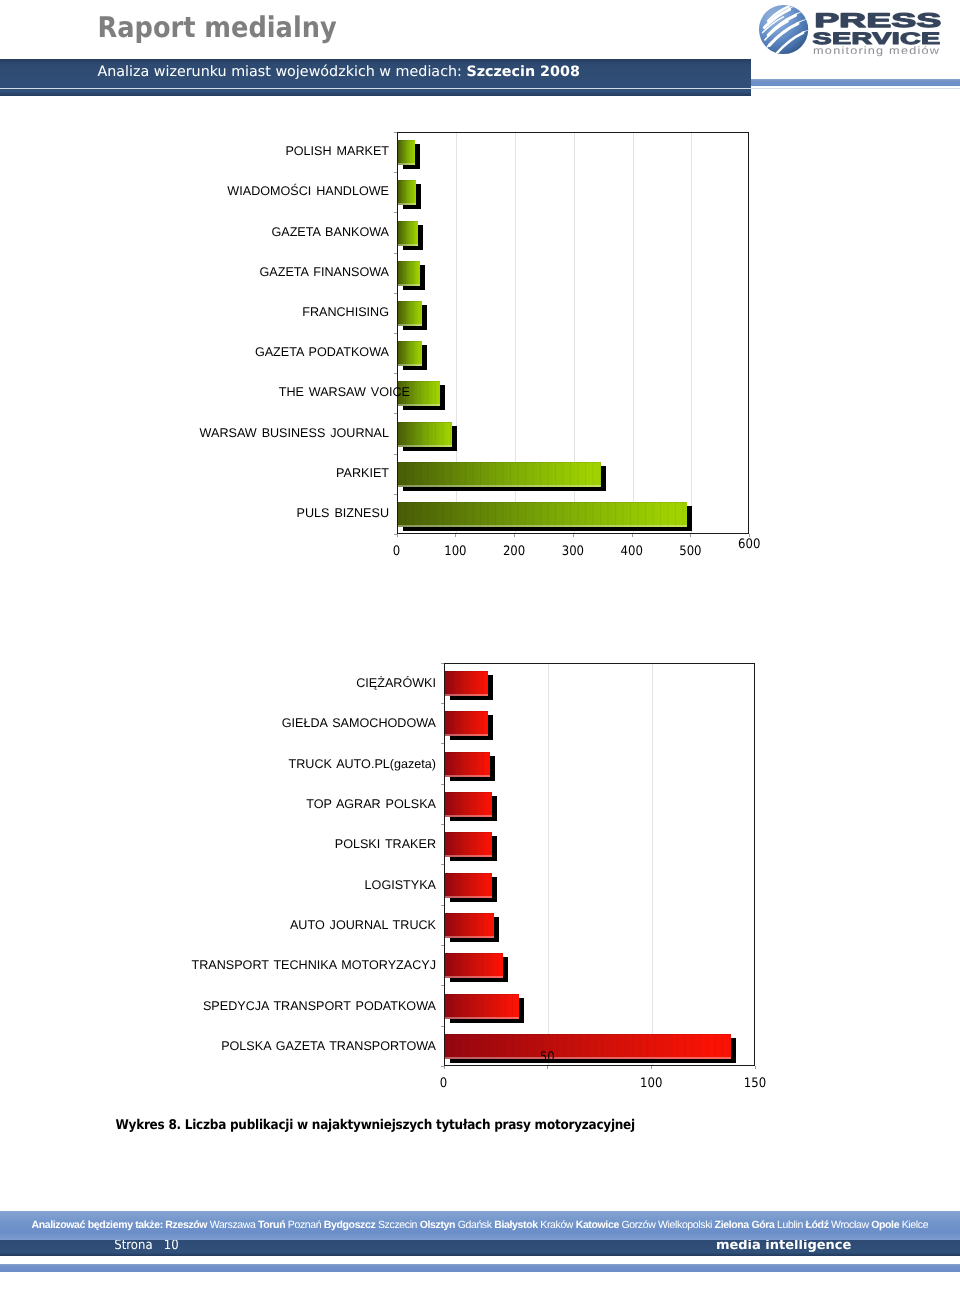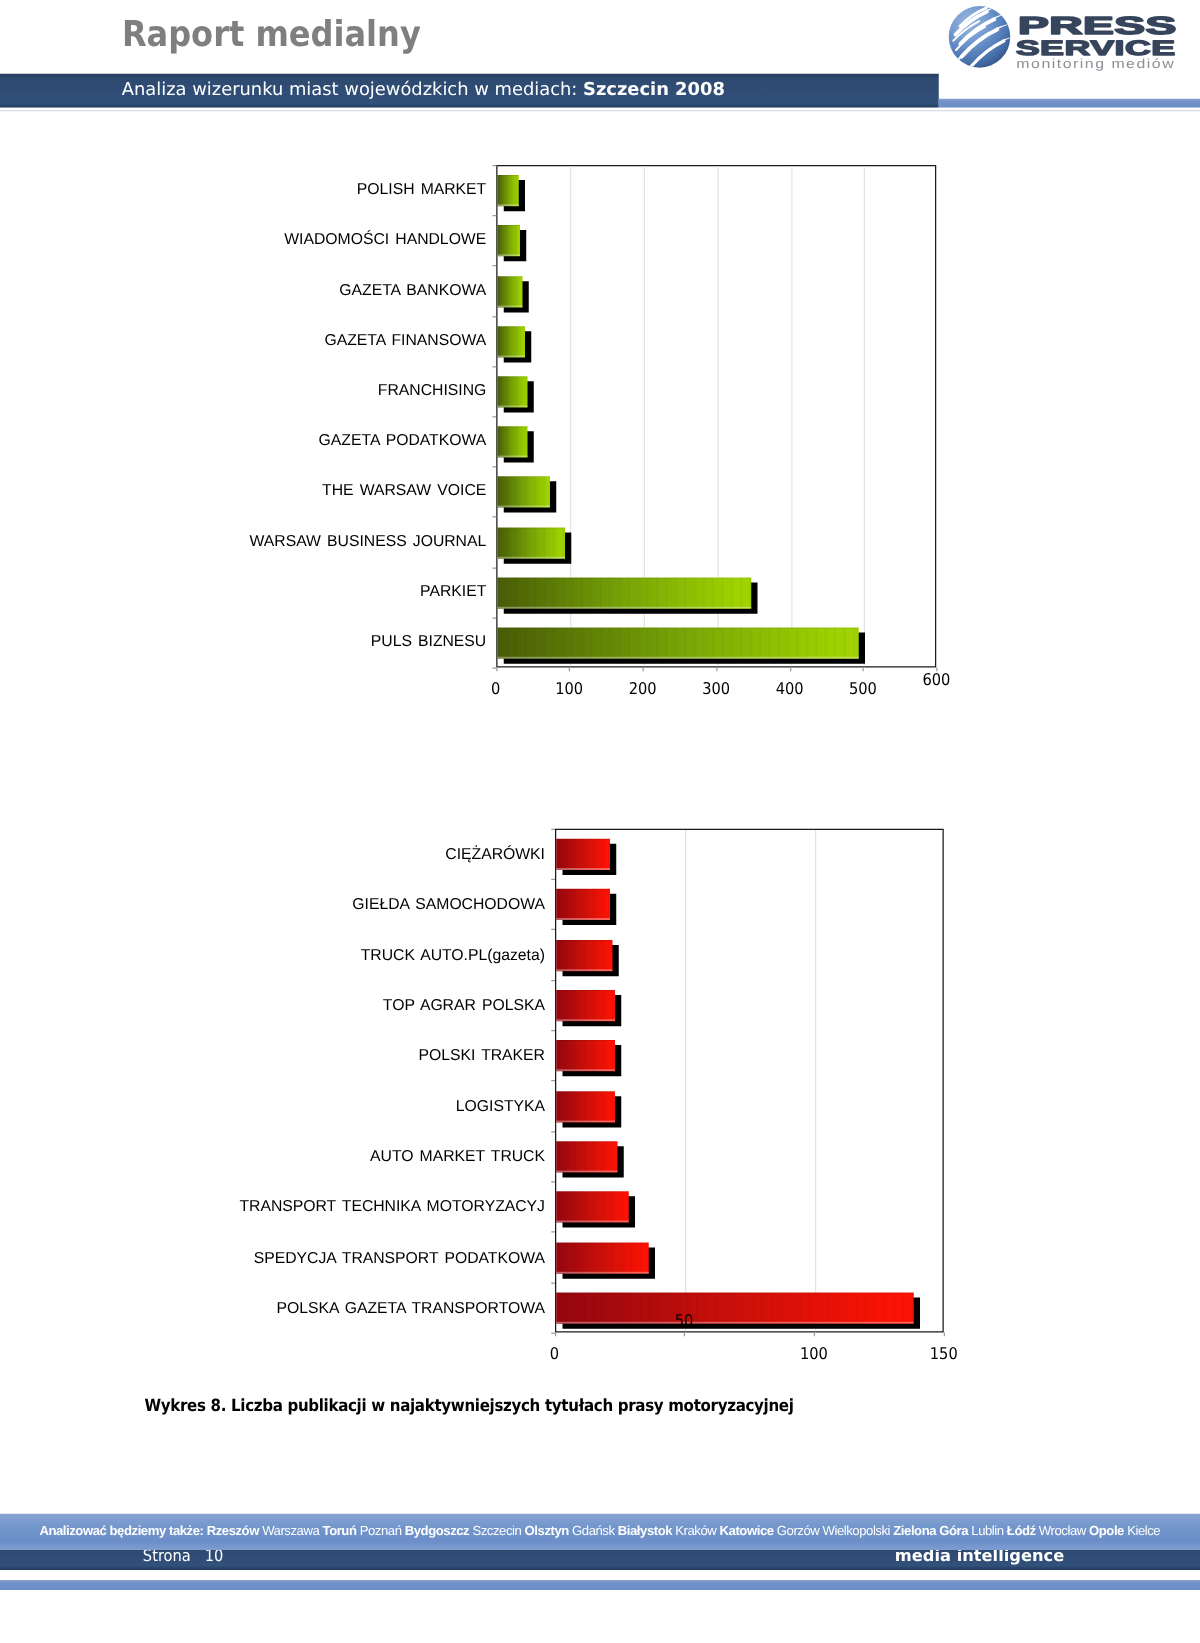--- a/index.html
+++ b/index.html
@@ -6,21 +6,21 @@
   html,body{margin:0;padding:0;}
   body{width:960px;height:1314px;background:#ffffff;
        font-family:"Liberation Sans",sans-serif;position:relative;overflow:hidden;
        -webkit-font-smoothing:antialiased;text-rendering:geometricPrecision;}
   .page{position:absolute;left:0;top:0;width:960px;height:1314px;}
 
   
   .hdr-title{position:absolute;left:97.5px;top:11.5px;font-size:28.5px;font-weight:bold;
              font-family:"DejaVu Sans",sans-serif;font-stretch:condensed;
              color:#7f7f7f;line-height:32px;white-space:nowrap;}
-  .hdr-bar{position:absolute;left:0;top:59px;width:751px;height:27px;
+  .hdr-bar{position:absolute;left:0;top:59px;width:751px;height:37px;
            background:linear-gradient(to bottom,#253d5e 0%,#2e4a70 14%,#31507a 88%,#223a5c 100%);}
   .hdr-bar-inner{position:absolute;left:97.4px;top:3.6px;font-size:14.3px;color:#ffffff;
                  font-family:"DejaVu Sans",sans-serif;line-height:19px;white-space:nowrap;}
   .hdr-bar-inner b{font-weight:bold;}
   .hdr-rule{position:absolute;left:751px;top:79px;width:209px;height:7px;
             background:linear-gradient(to bottom,#8aa3cc 0%,#7291c8 30%,#6b8ec9 100%);}
 
   
   .hdr-hairline{position:absolute;left:0;top:88px;width:960px;height:1px;background:#d5dce8;}
   .logo{position:absolute;left:755px;top:0px;width:208px;height:58px;}
@@ -157,21 +157,21 @@
     <div class="bar-wrap" style="left:397.6px;top:501.9px;width:294.7px;height:29.2px;">
       <div class="bar-shadow" style="left:5.0px;top:4.2px;width:289.7px;height:25.0px;"></div>
       <div class="bar" style="width:289.7px;height:25.0px;background:linear-gradient(to bottom,rgba(0,0,0,0.13) 0px,rgba(0,0,0,0) 1.2px,rgba(0,0,0,0) 23.4px,rgba(255,255,255,0.35) 23.4px),repeating-linear-gradient(to right,rgba(0,0,0,0.05) 0px,rgba(0,0,0,0.0) 1px,rgba(0,0,0,0.0) 6.5px,rgba(0,0,0,0.05) 7.5px),linear-gradient(to right,#485c06 0%,#79a606 52%,#9fd200 94%,#9fd200 100%);"></div>
     </div>
     <div class="cat-label" style="right:571.0px;top:144.1px;">POLISH MARKET</div>
     <div class="cat-label" style="right:571.0px;top:184.3px;">WIADOMOŚCI HANDLOWE</div>
     <div class="cat-label" style="right:571.0px;top:224.5px;">GAZETA BANKOWA</div>
     <div class="cat-label" style="right:571.0px;top:264.7px;">GAZETA FINANSOWA</div>
     <div class="cat-label" style="right:571.0px;top:304.9px;">FRANCHISING</div>
     <div class="cat-label" style="right:571.0px;top:345.1px;">GAZETA PODATKOWA</div>
-    <div class="cat-label" style="right:571.0px;top:385.3px;">THE WARSAW VOICE</div>
+    <div class="cat-label" style="right:550px;top:385.3px;">THE WARSAW VOICE</div>
     <div class="cat-label" style="right:571.0px;top:425.5px;">WARSAW BUSINESS JOURNAL</div>
     <div class="cat-label" style="right:571.0px;top:465.7px;">PARKIET</div>
     <div class="cat-label" style="right:571.0px;top:505.9px;text-align:right;">PULS BIZNESU</div>
     <div class="ytick-mark" style="left:393.6px;top:132.0px;width:3.0px;background:#9b9b9b;"></div>
     <div class="ytick-mark" style="left:393.6px;top:172.2px;width:3.0px;background:#9b9b9b;"></div>
     <div class="ytick-mark" style="left:393.6px;top:212.4px;width:3.0px;background:#9b9b9b;"></div>
     <div class="ytick-mark" style="left:393.6px;top:252.6px;width:3.0px;background:#9b9b9b;"></div>
     <div class="ytick-mark" style="left:393.6px;top:292.8px;width:3.0px;background:#9b9b9b;"></div>
     <div class="ytick-mark" style="left:393.6px;top:333.0px;width:3.0px;background:#9b9b9b;"></div>
     <div class="ytick-mark" style="left:393.6px;top:373.2px;width:3.0px;background:#9b9b9b;"></div>
@@ -239,21 +239,21 @@
     <div class="bar-wrap" style="left:444.5px;top:1033.8px;width:291.6px;height:29.2px;">
       <div class="bar-shadow" style="left:5.0px;top:4.2px;width:286.6px;height:25.0px;"></div>
       <div class="bar" style="width:286.6px;height:25.0px;background:linear-gradient(to bottom,rgba(0,0,0,0.13) 0px,rgba(0,0,0,0) 1.2px,rgba(0,0,0,0) 23.4px,rgba(255,255,255,0.35) 23.4px),repeating-linear-gradient(to right,rgba(0,0,0,0.05) 0px,rgba(0,0,0,0.0) 1px,rgba(0,0,0,0.0) 6.5px,rgba(0,0,0,0.05) 7.5px),linear-gradient(to right,#94060f 0%,#cd1009 52%,#fb1204 94%,#fb1204 100%);"></div>
     </div>
     <div class="cat-label" style="right:524.0px;top:675.9px;">CIĘŻARÓWKI</div>
     <div class="cat-label" style="right:524.0px;top:716.2px;">GIEŁDA SAMOCHODOWA</div>
     <div class="cat-label" style="right:524.0px;top:756.5px;">TRUCK AUTO.PL(gazeta)</div>
     <div class="cat-label" style="right:524.0px;top:796.9px;">TOP AGRAR POLSKA</div>
     <div class="cat-label" style="right:524.0px;top:837.2px;">POLSKI TRAKER</div>
     <div class="cat-label" style="right:524.0px;top:877.5px;">LOGISTYKA</div>
-    <div class="cat-label" style="right:524.0px;top:917.8px;">AUTO MARKET TRUCK</div>
+    <div class="cat-label" style="right:524.0px;top:917.8px;">AUTO JOURNAL TRUCK</div>
     <div class="cat-label" style="right:524.0px;top:958.2px;">TRANSPORT TECHNIKA MOTORYZACYJ</div>
     <div class="cat-label" style="right:524.0px;top:998.5px;">SPEDYCJA TRANSPORT PODATKOWA</div>
     <div class="cat-label" style="right:524.0px;top:1038.8px;">POLSKA GAZETA TRANSPORTOWA</div>
     <div class="ytick-mark" style="left:440.5px;top:662.7px;width:3.0px;background:#9b9b9b;"></div>
     <div class="ytick-mark" style="left:440.5px;top:703.0px;width:3.0px;background:#9b9b9b;"></div>
     <div class="ytick-mark" style="left:440.5px;top:743.4px;width:3.0px;background:#9b9b9b;"></div>
     <div class="ytick-mark" style="left:440.5px;top:783.7px;width:3.0px;background:#9b9b9b;"></div>
     <div class="ytick-mark" style="left:440.5px;top:824.0px;width:3.0px;background:#9b9b9b;"></div>
     <div class="ytick-mark" style="left:440.5px;top:864.4px;width:3.0px;background:#9b9b9b;"></div>
     <div class="ytick-mark" style="left:440.5px;top:904.7px;width:3.0px;background:#9b9b9b;"></div>

